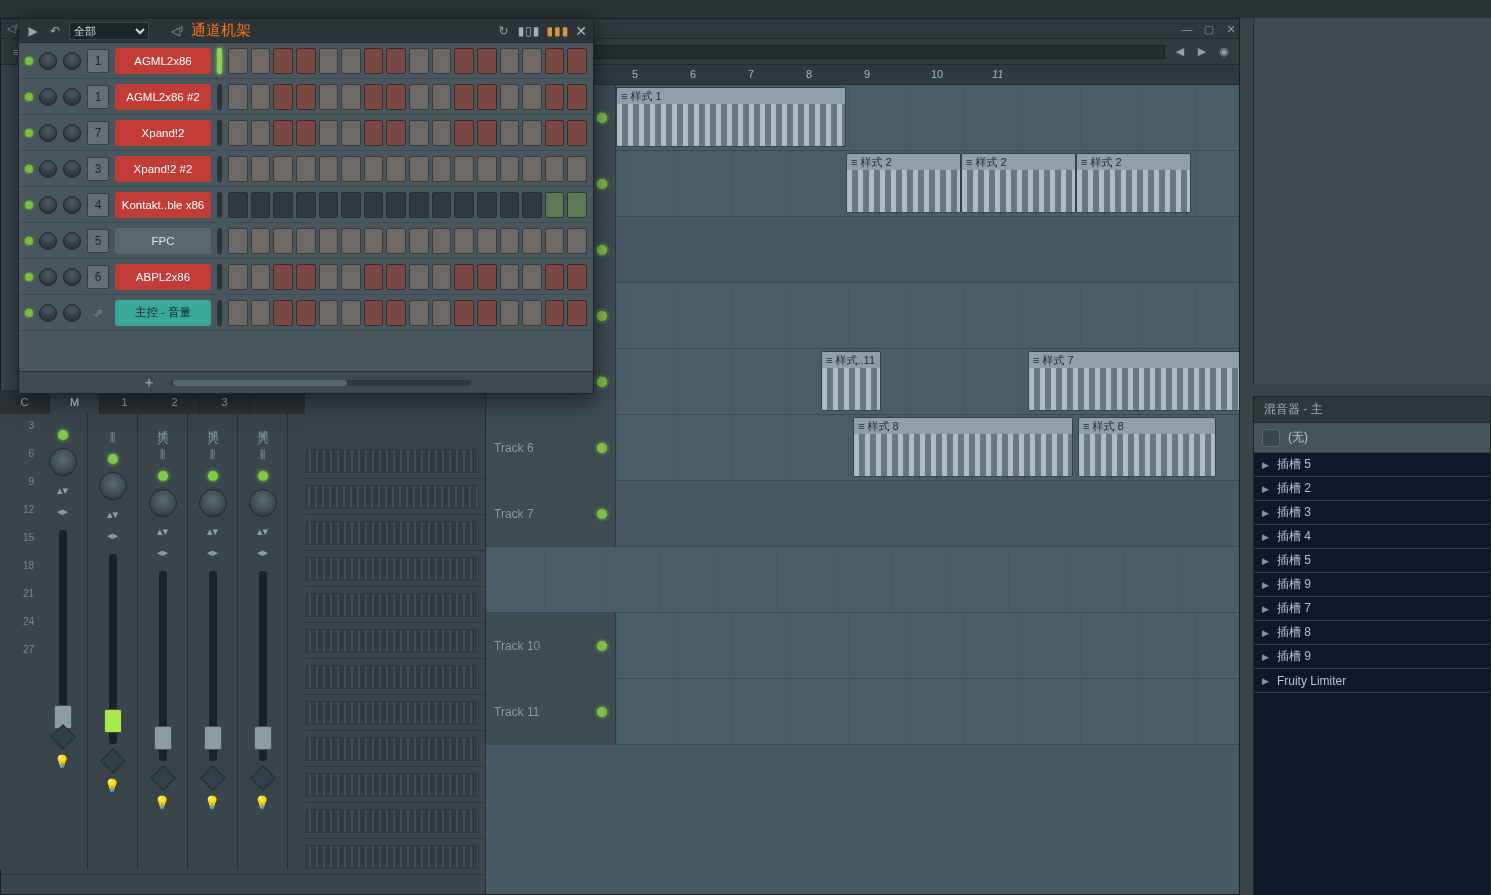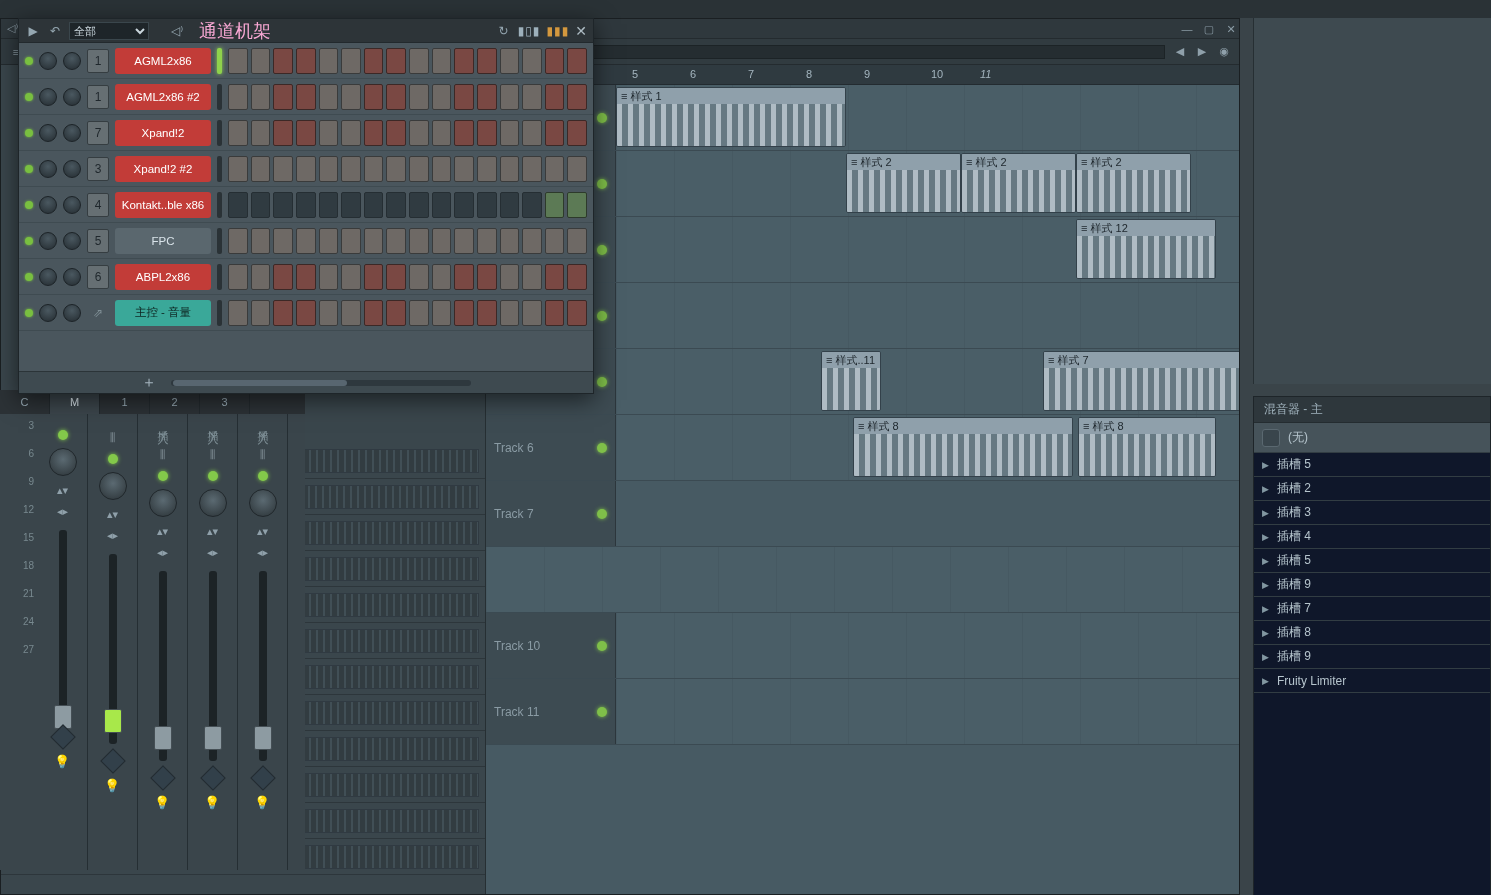--- a/index.html
+++ b/index.html
@@ -57,21 +57,21 @@
 .clip .clip-title { position:absolute; top:0; left:0; right:0; height:16px; background:#8fa0ab; color:#1d262c; font-size:11px; padding:1px 4px; white-space:nowrap; }
 .clip .clip-body { position:absolute; top:16px; bottom:0; left:0; right:0; background:
   repeating-linear-gradient(90deg,#c6d1d8 0 5px,transparent 5px 11px),
   linear-gradient(#5e7179,#5e7179); opacity:.7; }
 
 
 .rack { position:absolute; left:18px; top:18px; width:576px; height:376px; background:#4a565d; border:1px solid #1e2529; box-shadow:0 6px 22px rgba(0,0,0,.55); z-index:50; }
 .rack-header { height:24px; background:#2d3438; display:flex; align-items:center; gap:6px; padding:0 6px; border-bottom:1px solid #22292d; }
 .rack-header .hbtn { color:#95a7b1; font-size:12px; width:16px; text-align:center; }
 .rack-header select.group { background:#1e2529; color:#c9d5dc; border:1px solid #3a464c; font-size:11px; height:18px; width:80px; }
-.rack-header .title { color:#f9a8d4; font-size:18px; margin-left:8px; }
+.rack-header .title { color:#f97316; font-size:15px; }
 .rack-header .spacer { flex:1; }
 .rack-header .bars { color:#9eb1bc; font-size:12px; letter-spacing:1px; }
 .rack-header .orange { color:#d4983e; }
 .rack-header .close { color:#aebcc4; font-size:14px; }
 .rack-body { height:calc(100% - 46px); overflow:hidden; }
 .rack-row { display:flex; align-items:center; height:36px; padding:0 6px; gap:6px; border-bottom:1px solid #3f4b51; }
 .rk-led { width:8px; height:8px; border-radius:50%; background:#79bf40; box-shadow:0 0 3px #79bf40; }
 .rk-knob { width:18px;height:18px;border-radius:50%;background:radial-gradient(circle at 50% 35%,#4a5860,#242c31);border:1px solid #1c2327; }
 .rk-route { width:22px;height:24px;background:#666f73;border:1px solid #353d41;border-radius:2px;color:#1f272c;font-size:12px;display:flex;align-items:center;justify-content:center; }
 .rk-name { width:96px; height:26px; border-radius:3px; display:flex; align-items:center; justify-content:center; font-size:11.5px; color:#fff; cursor:default; }
@@ -204,21 +204,21 @@
     <div class="pl-tracks">
       <div class="pl-ruler" id="plruler">
           <span style="left: 30px;">3</span>
           <span style="left: 88px;">4</span>
           <span style="left: 146px;">5</span>
           <span style="left: 204px;">6</span>
           <span style="left: 262px;">7</span>
           <span style="left: 320px;">8</span>
           <span style="left: 378px;">9</span>
           <span style="left: 445px;">10</span>
-          <span style="left: 494px; font-style: italic;">11</span>
+          <span style="left: 506px; font-style: italic;">11</span>
         </div>
       <div id="trackrows">
           <div class="pl-trackrow">
             <div class="pl-trackhead">
               <span></span>
               <span class="dot"></span>
             </div>
             <div class="pl-lane">
               <div class="clip" style="left: 0px; width: 230px;">
                 <div class="clip-title">≡ 样式 1</div>
@@ -244,45 +244,39 @@
                 <div class="clip-title">≡ 样式 2</div>
                 <div class="clip-body"></div>
               </div>
             </div>
           </div>
           <div class="pl-trackrow">
             <div class="pl-trackhead">
               <span></span>
               <span class="dot"></span>
             </div>
-            <div class="pl-lane">
-              <div class="clip" style="left: 460px; width: 140px;">
-                <div class="clip-title">≡ 样式 12</div>
-                <div class="clip-body"></div>
-              </div>
-            </div>
           </div>
           <div class="pl-trackrow">
             <div class="pl-trackhead">
               <span></span>
               <span class="dot"></span>
             </div>
             <div class="pl-lane"></div>
           </div>
           <div class="pl-trackrow">
             <div class="pl-trackhead">
               <span></span>
               <span class="dot"></span>
             </div>
             <div class="pl-lane">
               <div class="clip" style="left: 205px; width: 60px;">
                 <div class="clip-title">≡ 样式..11</div>
                 <div class="clip-body"></div>
               </div>
-              <div class="clip" style="left: 427px; width: 224px;">
+              <div class="clip" style="left: 412px; width: 224px;">
                 <div class="clip-title">≡ 样式 7</div>
                 <div class="clip-body"></div>
               </div>
             </div>
           </div>
           <div class="pl-trackrow">
             <div class="pl-trackhead">
               <span>Track 6</span>
               <span class="dot"></span>
             </div>

